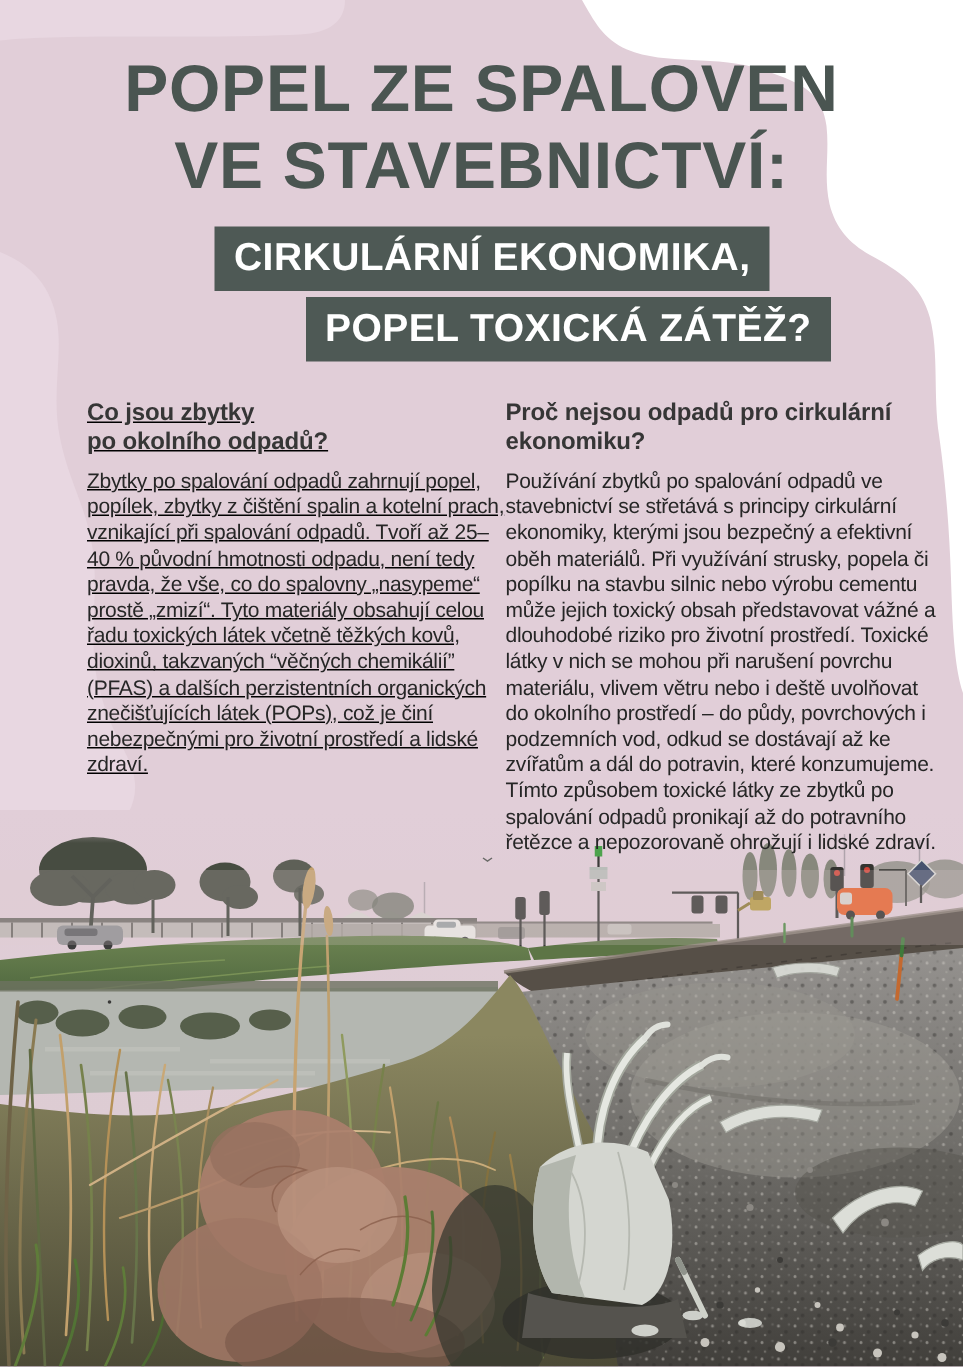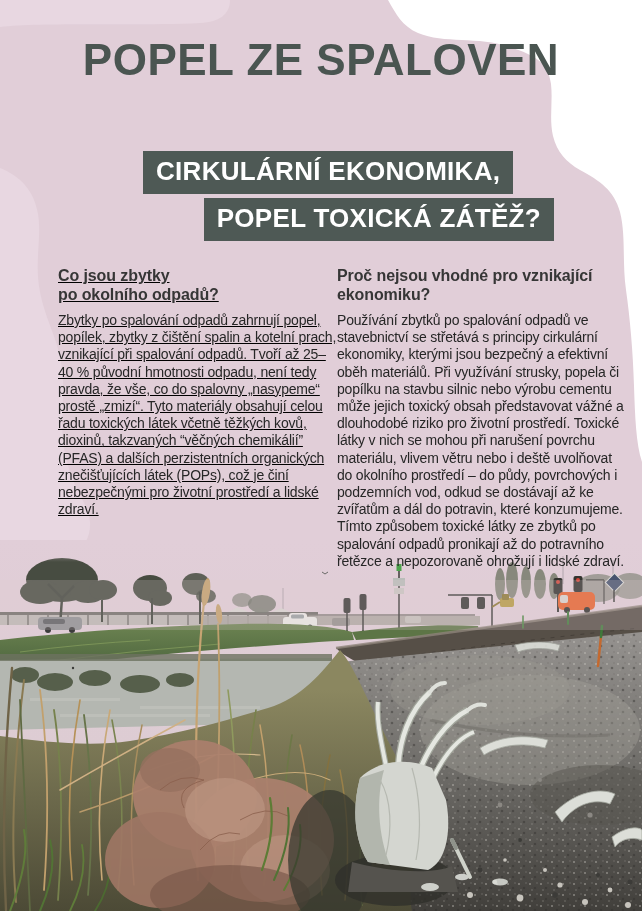--- a/index.html
+++ b/index.html
@@ -50,36 +50,37 @@
 <div class="page">
 
   <svg class="bg-blobs" viewBox="0 0 642 911" aria-hidden="true">
     <path fill="#e8d7e1" d="M0,0 L230,0 C230,14 220,22 200,23 C140,26 40,22 0,27 Z"></path>
     <path fill="#e8d7e1" d="M0,168 C20,176 34,190 38,214 C42,238 34,262 40,292 C46,322 58,338 62,368 C66,398 58,428 66,458 C74,492 88,502 90,522 C91,536 84,546 76,556 L0,556 Z"></path>
     <path fill="#ffffff" d="M388,0 C396,14 402,26 418,33 C444,44 478,36 510,47 C536,56 548,62 551,84 C553,102 549,118 553,136 C557,152 566,162 580,170 C600,181 614,190 620,212 C626,236 622,262 626,290 C630,318 633,352 634,386 C635,416 636,444 642,462 L642,0 Z"></path>
   </svg>
 
   <h1 class="page-title">
     <span>POPEL ZE SPALOVEN</span><br>
+    <span>VE STAVEBNICTVÍ:</span>
   </h1>
 
   <div class="badge badge-1">CIRKULÁRNÍ EKONOMIKA,</div>
   <div class="badge badge-2">POPEL TOXICKÁ ZÁTĚŽ?</div>
 
   <div class="col col-left">
     <h2>
       <span>Co jsou zbytky</span><br>
       <span>po okolního odpadů?</span>
     </h2>
     <p>Zbytky po spalování odpadů zahrnují popel, popílek, zbytky z čištění spalin a kotelní prach, vznikající při spalování odpadů. Tvoří až 25–40 % původní hmotnosti odpadu, není tedy pravda, že vše, co do spalovny „nasypeme“ prostě „zmizí“. Tyto materiály obsahují celou řadu toxických látek včetně těžkých kovů, dioxinů, takzvaných “věčných chemikálií” (PFAS) a dalších perzistentních organických znečišťujících látek (POPs), což je činí nebezpečnými pro životní prostředí a lidské zdraví.</p>
   </div>
 
   <div class="col col-right">
     <h2>
-      <span>Proč nejsou vhodné pro vznikající</span><br>
+      <span>Proč nejsou odpadů pro cirkulární</span><br>
       <span>ekonomiku?</span>
     </h2>
     <p>Používání zbytků po spalování odpadů ve stavebnictví se střetává s principy cirkulární ekonomiky, kterými jsou bezpečný a efektivní oběh materiálů. Při využívání strusky, popela či popílku na stavbu silnic nebo výrobu cementu může jejich toxický obsah představovat vážné a dlouhodobé riziko pro životní prostředí. Toxické látky v nich se mohou při narušení povrchu materiálu, vlivem větru nebo i deště uvolňovat do okolního prostředí – do půdy, povrchových i podzemních vod, odkud se dostávají až ke zvířatům a dál do potravin, které konzumujeme. Tímto způsobem toxické látky ze zbytků po spalování odpadů pronikají až do potravního řetězce a nepozorovaně ohrožují i lidské zdraví.</p>
   </div>
 
   <div class="photo">
   <svg viewBox="0 0 642 371" preserveAspectRatio="none" aria-hidden="true">
     <defs>
       <linearGradient id="skyG" x1="0" y1="0" x2="0" y2="1">
         <stop offset="0" stop-color="#e1ced8"></stop>

